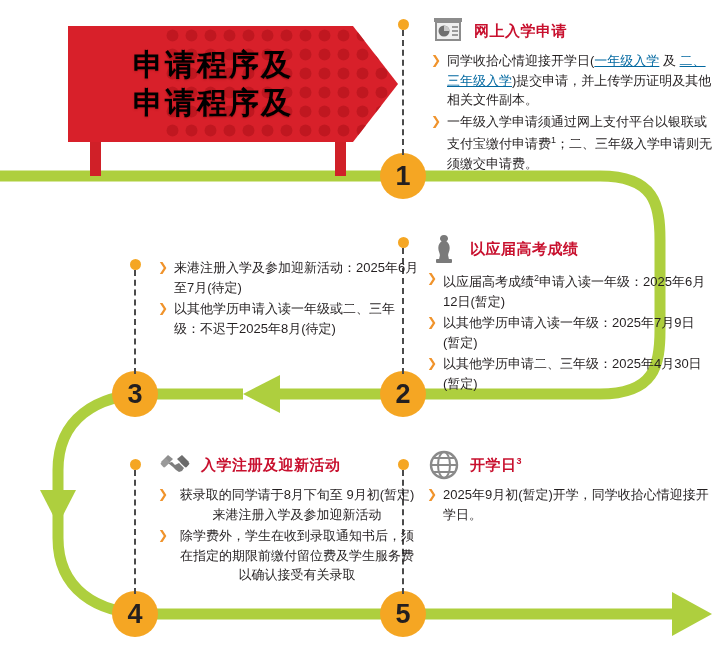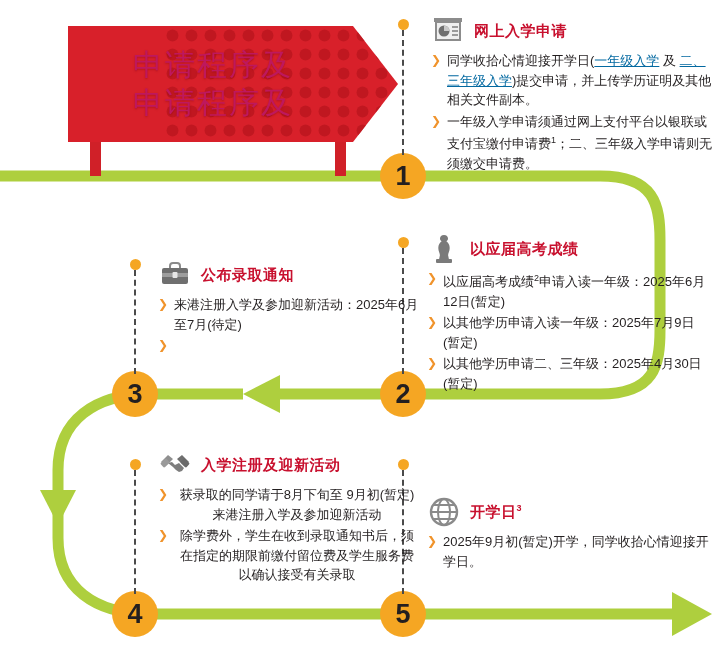--- a/index.html
+++ b/index.html
@@ -40,23 +40,23 @@
     top: 0;
     width: 330px;
     height: 116px;
   }
   .sign-title {
     position: absolute;
     left: 0;
     top: 20px;
     width: 290px;
     text-align: center;
-    color: #be185d;
+    color: #000000;
     font-size: 30px;
-    font-weight: normal;
+    font-weight: bold;
     line-height: 38px;
     letter-spacing: 2px;
     text-shadow: 0 1px 2px rgba(120,0,0,.35);
   }
   .sign-post {
     position: absolute;
     top: 142px;
     width: 11px;
     height: 34px;
     background: #d02028;
@@ -150,21 +150,21 @@
   sup.fn {
     font-size: 9px;
     vertical-align: super;
   }
 
   
   #block-1 { left: 431px; top: 14px;  width: 284px; }
   #block-2 { left: 427px; top: 232px; width: 284px; }
   #block-3 { left: 158px; top: 258px; width: 262px; }
   #block-4 { left: 158px; top: 448px; width: 262px; text-align: center; }
-  #block-5 { left: 427px; top: 448px; width: 284px; margin-top: 47px; }
+  #block-5 { left: 427px; top: 448px; width: 284px; }
 </style>
 </head>
 <body>
 
 <div id="canvas">
 
   <svg id="path-svg" viewBox="0 0 716 657">
 
     <path d="M 0 176 L 600 176 C 655 176, 660 205, 660 240
              L 660 330 C 660 365, 655 394, 600 394 L 268 394" fill="none" stroke="#aecf3e" stroke-width="11" stroke-linecap="butt"></path>
@@ -284,40 +284,28 @@
         <span>以其他学历申请入读一年级：2025年7月9日(暂定)</span>
       </li>
       <li>
         <span class="chev">❯</span>
         <span>以其他学历申请二、三年级：2025年4月30日(暂定)</span>
       </li>
     </ul>
   </div>
 
   <div class="block" id="block-3">
-    <div class="block-head">
-      <span class="block-icon">
-        <svg viewBox="0 0 32 32" width="32" height="32">
-          <path d="M11 9 V7 a3 3 0 0 1 3-3 h4 a3 3 0 0 1 3 3 V9" fill="none" stroke="#8a8a8a" stroke-width="2"></path>
-          <rect x="3" y="9" width="26" height="16" rx="2" fill="#6f6f6f"></rect>
-          <rect x="3" y="14" width="26" height="4" fill="#9d9d9d"></rect>
-          <rect x="13.5" y="13" width="5" height="6" rx="1" fill="#e6e6e6"></rect>
-        </svg>
-      </span>
-      <span class="block-title">
-        <span>公布录取通知</span>
-      </span>
-    </div>
     <ul class="bullets">
       <li>
         <span class="chev">❯</span>
         <span>来港注册入学及参加迎新活动：2025年6月至7月(待定)</span>
       </li>
       <li>
         <span class="chev">❯</span>
+        <span>以其他学历申请入读一年级或二、三年级：不迟于2025年8月(待定)</span>
       </li>
     </ul>
   </div>
 
   <div class="block" id="block-4">
     <div class="block-head">
       <span class="block-icon">
         <svg viewBox="0 0 32 32" width="32" height="32">
           <path d="M2 13 L9 6 l5 4 l-4 4 z" fill="#8f8f8f"></path>
           <path d="M30 13 L23 6 l-5 4 l4 4 z" fill="#6f6f6f"></path>

